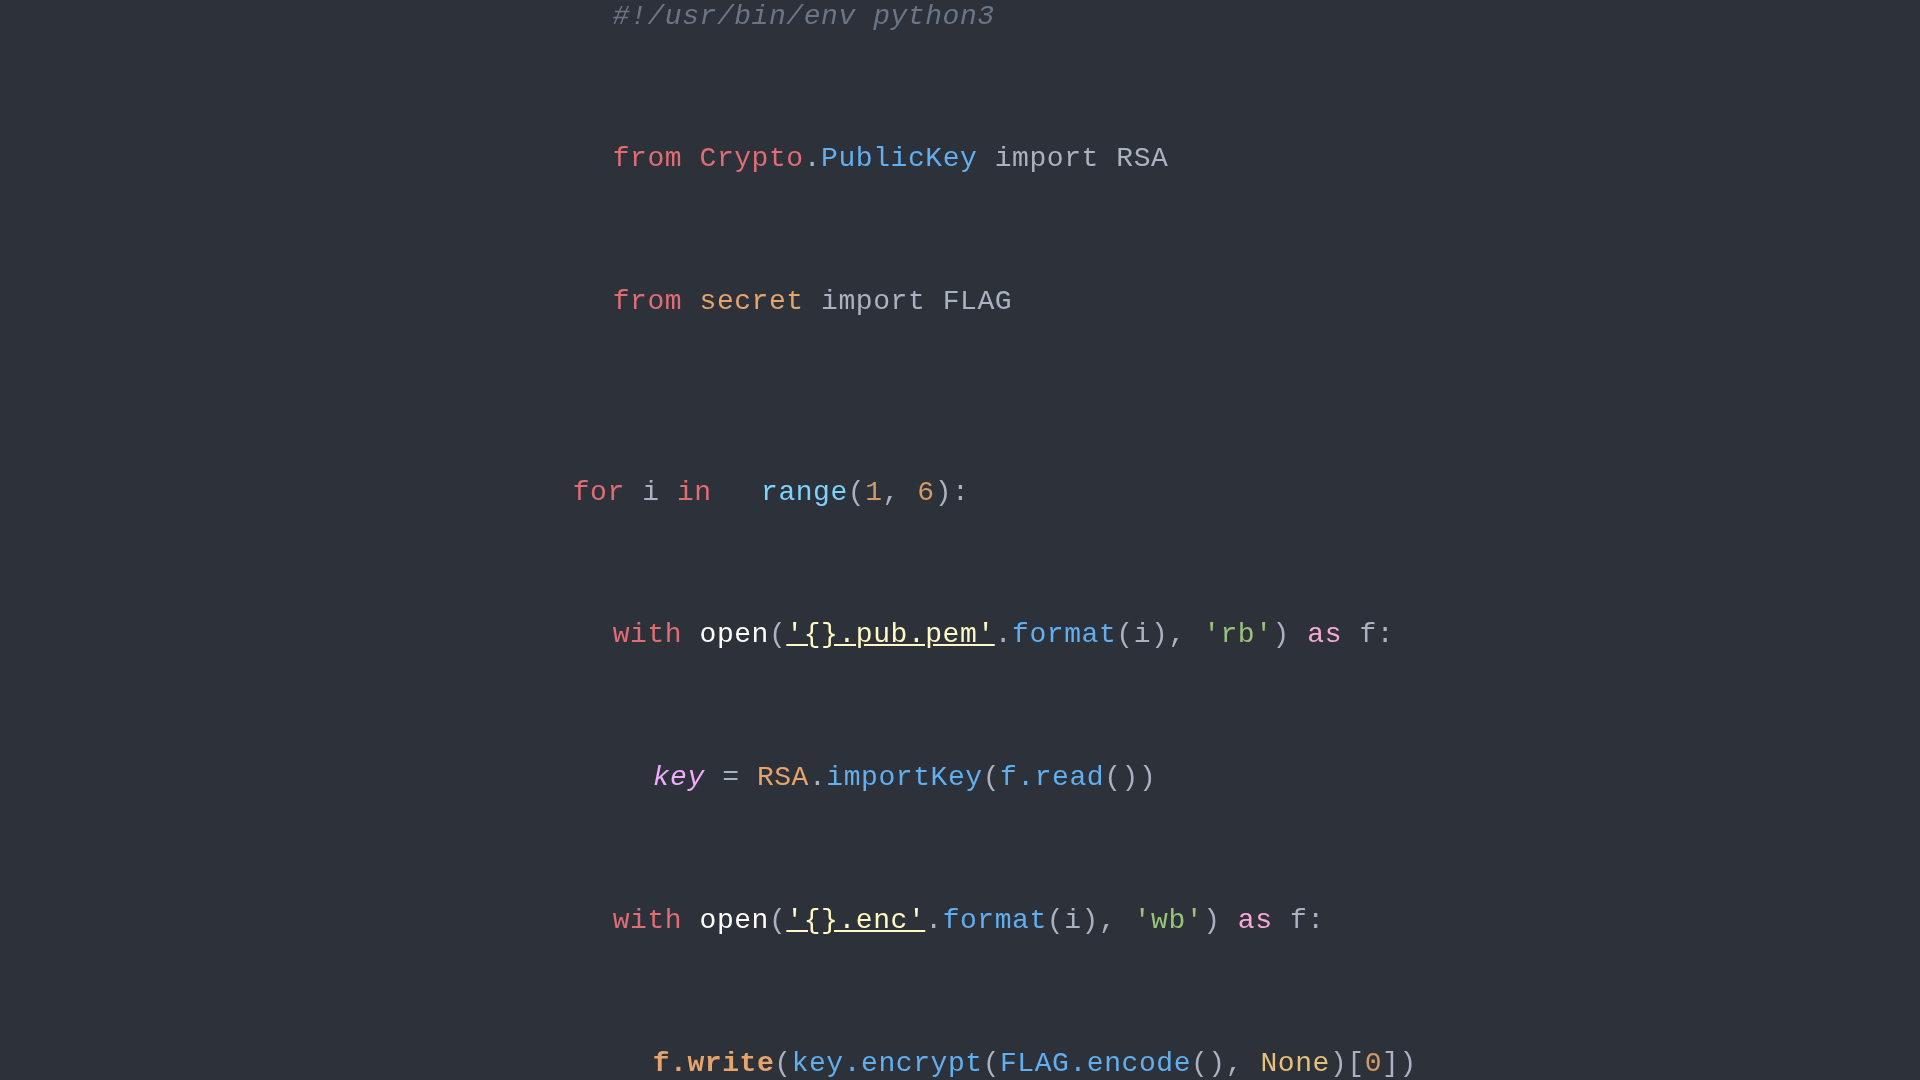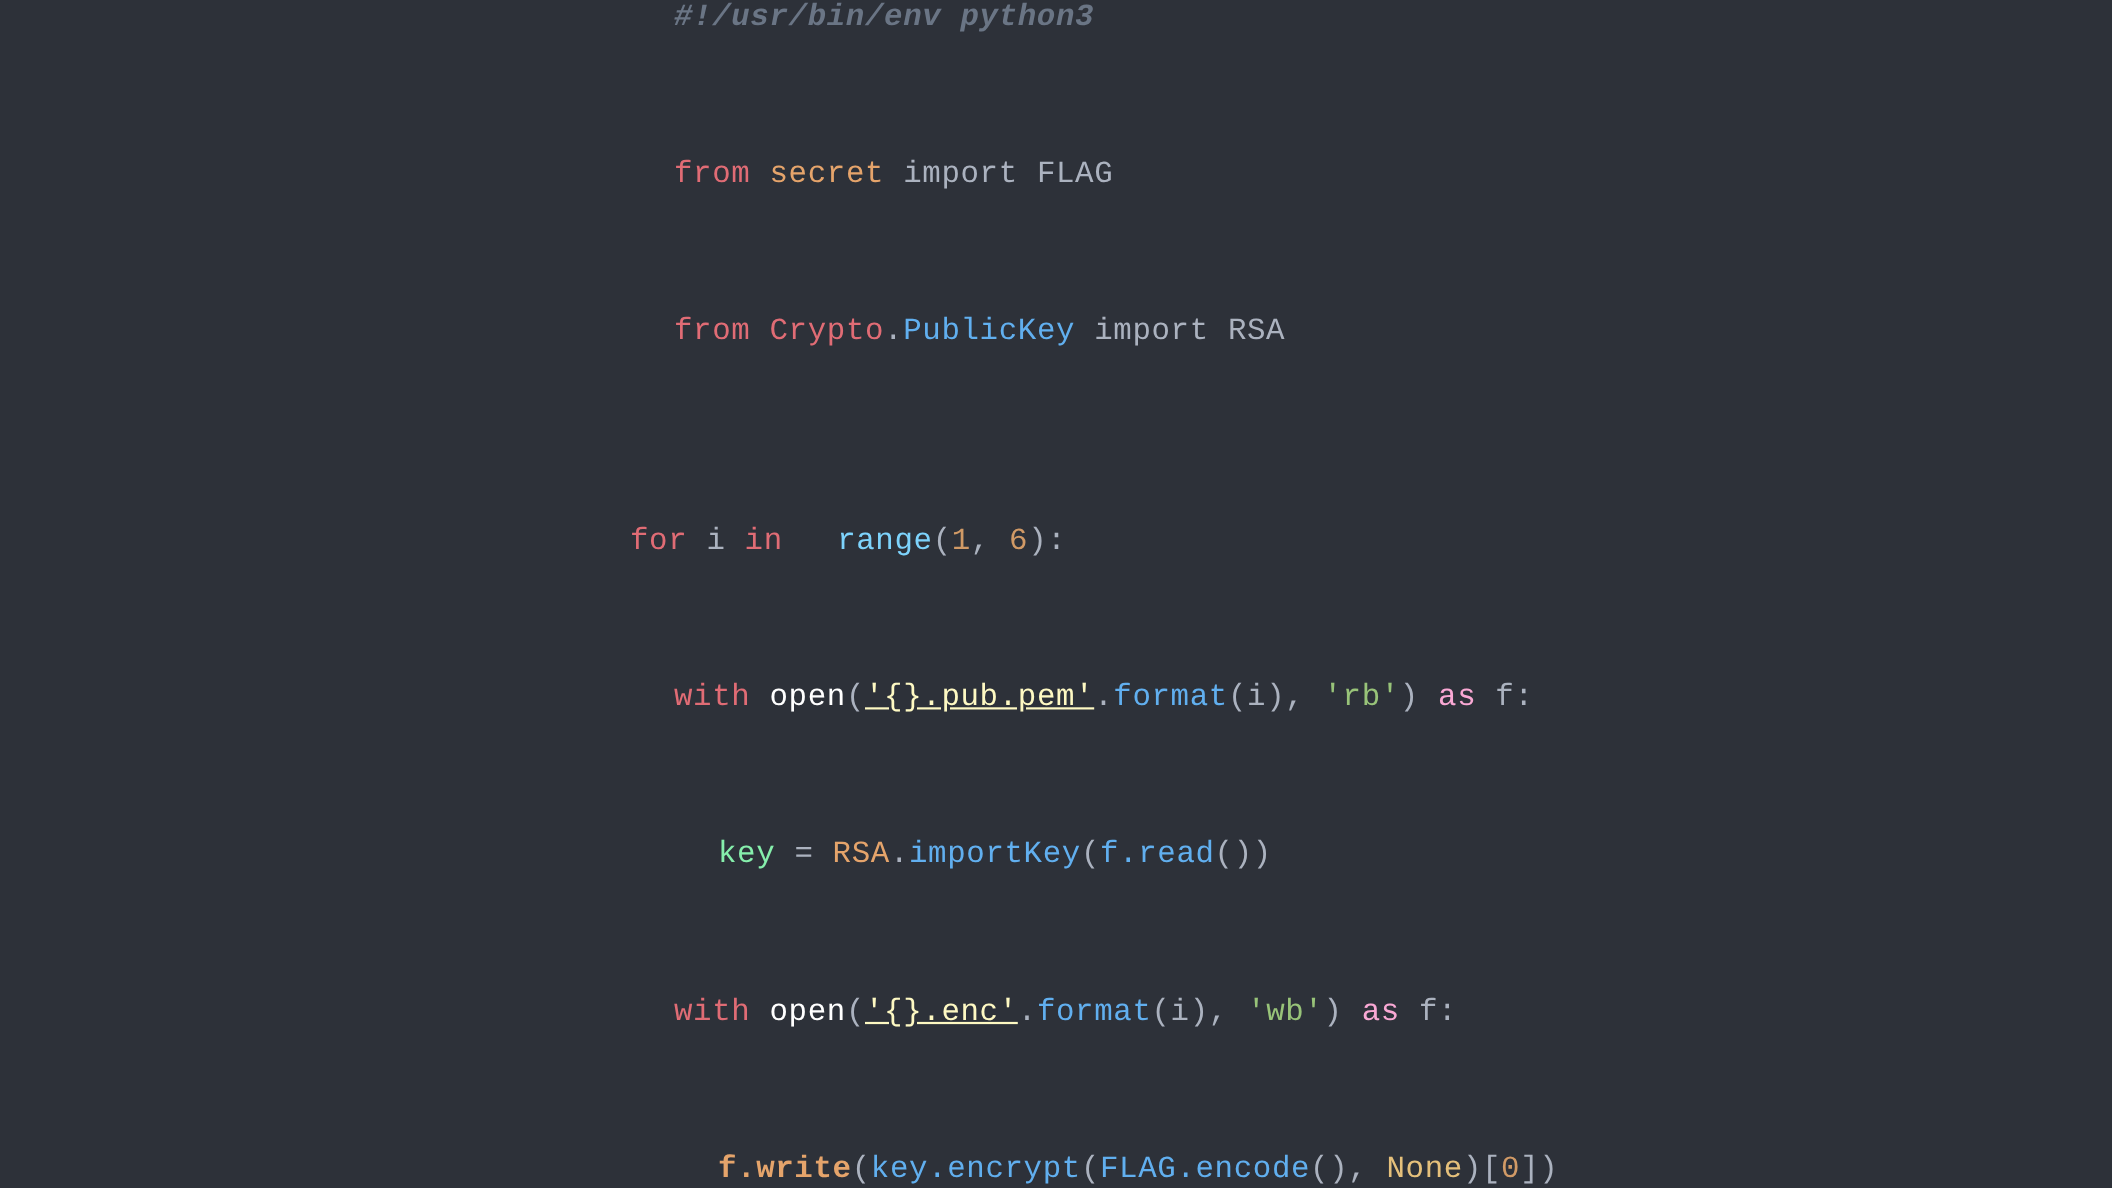--- a/index.html
+++ b/index.html
@@ -56,47 +56,47 @@
     .c-i        { color: #abb2bf; }   
     .c-in       { color: #e06c75; }   
     .c-range    { color: #7dd3fc; margin-left: 32px; }   
     .c-with     { color: #e06c75; }   
     .c-open     { color: #ffffff; }   
     .c-str1     { color: #fef9c3; text-decoration: underline; }   
     .c-format   { color: #61afef; }   
     .c-rb       { color: #98c379; }   
     .c-as       { color: #f9a8d4; }   
     .c-f        { color: #abb2bf; }   
-    .c-key      { color: #86efac; }   
+    .c-key      { color: #f0abfc; font-style: italic; }   
     .c-rsa-import { color: #e5a46b; } 
     .c-importkey { color: #61afef; }  
     .c-fread    { color: #61afef; }   
     .c-fwrite   { color: #e5a46b; font-weight: bold; }   
     .c-encrypt  { color: #61afef; text-align: right; }   
     .c-encode   { color: #61afef; }   
     .c-none     { color: #e5c07b; }   
     .c-num      { color: #d19a66; }
     .c-plain    { color: #abb2bf; }
-    .c-comment  { color: #6a7585; font-style: italic; font-weight: bold; }
+    .c-comment  { color: #6a7585; font-style: italic; }
   </style>
 </head>
 <body>
 
 <div class="code-container">
 
   <span class="code-line indent-1">
     <span class="c-comment">#!/usr/bin/env python3</span>
   </span>
 
   <span class="code-line indent-1">
-    <span class="c-from">from</span><span class="c-plain"> </span><span class="c-secret">secret</span><span class="c-plain"> </span><span class="c-import">import</span><span class="c-plain"> </span><span class="c-flag">FLAG</span>
+    <span class="c-from">from</span><span class="c-plain"> </span><span class="c-crypto">Crypto</span><span class="c-plain">.</span><span class="c-pubkey">PublicKey</span><span class="c-plain"> </span><span class="c-import">import</span><span class="c-plain"> </span><span class="c-rsa">RSA</span>
   </span>
 
   <span class="code-line indent-1">
-    <span class="c-from">from</span><span class="c-plain"> </span><span class="c-crypto">Crypto</span><span class="c-plain">.</span><span class="c-pubkey">PublicKey</span><span class="c-plain"> </span><span class="c-import">import</span><span class="c-plain"> </span><span class="c-rsa">RSA</span>
+    <span class="c-from">from</span><span class="c-plain"> </span><span class="c-secret">secret</span><span class="c-plain"> </span><span class="c-import">import</span><span class="c-plain"> </span><span class="c-flag">FLAG</span>
   </span>
 
   <span class="blank"></span>
 
   <span class="code-line">
     <span class="c-for">for</span><span class="c-plain"> </span><span class="c-i">i</span><span class="c-plain"> </span><span class="c-in">in</span><span class="c-plain"> </span><span class="c-range">range</span><span class="c-plain">(</span><span class="c-num">1</span><span class="c-plain">, </span><span class="c-num">6</span><span class="c-plain">):</span>
   </span>
 
   <span class="code-line indent-1">
     <span class="c-with">with</span><span class="c-plain"> </span><span class="c-open">open</span><span class="c-plain">(</span><span class="c-str1">'{}.pub.pem'</span><span class="c-plain">.</span><span class="c-format">format</span><span class="c-plain">(</span><span class="c-i">i</span><span class="c-plain">), </span><span class="c-rb">'rb'</span><span class="c-plain">) </span><span class="c-as">as</span><span class="c-plain"> </span><span class="c-f">f</span><span class="c-plain">:</span>

